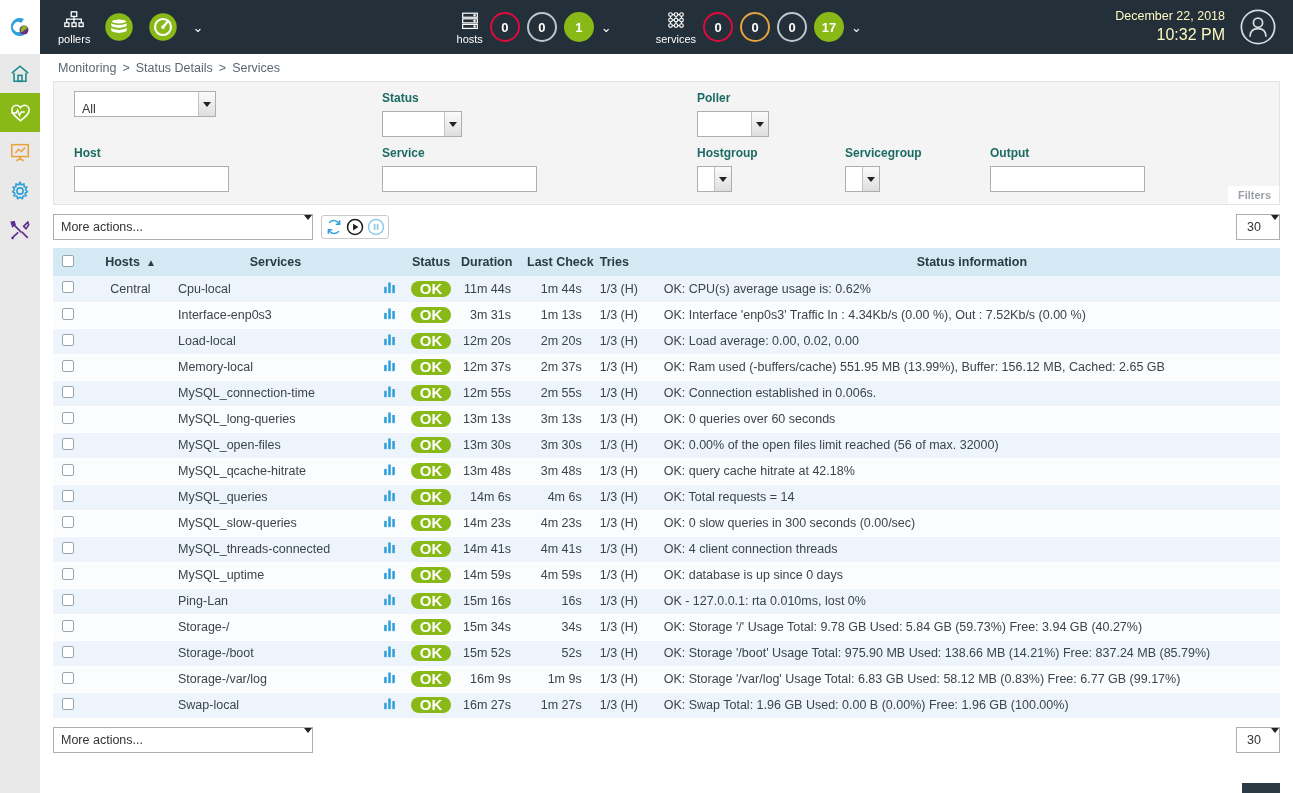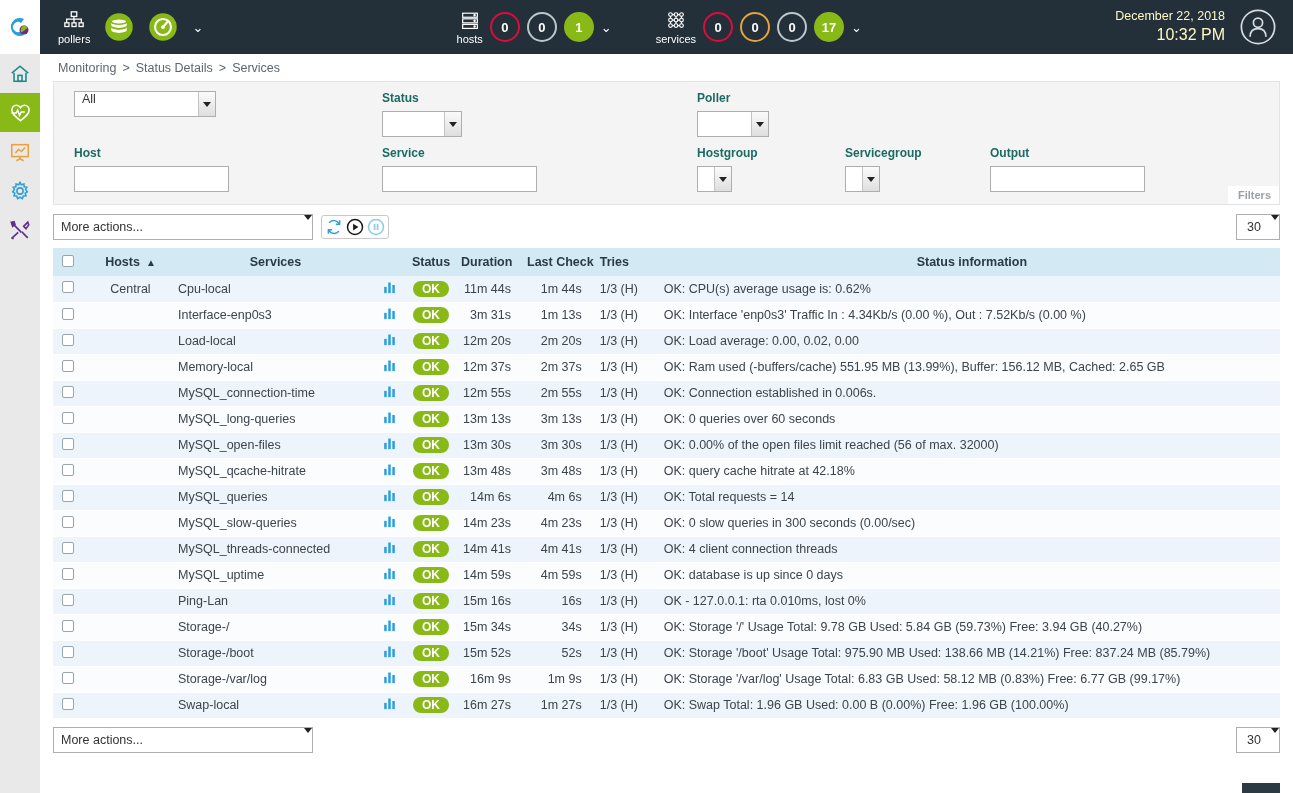--- a/index.html
+++ b/index.html
@@ -92,21 +92,21 @@
     font-size: 12px; font-weight: bold; color: #1c6b63;
     margin-bottom: 6px; display: block;
   }
   .fselect, .ftext {
     border: 1px solid #aeaeae;
     background: #ffffff;
     height: 26px;
     font-size: 12.5px;
     font-family: "Liberation Sans", sans-serif;
     color: #333;
-    display: flex; align-items: flex-start;
+    display: flex; align-items: flex-end;
     position: relative;
   }
   .fselect .val { padding-left: 7px; flex: 1; overflow: hidden; white-space: nowrap; }
   .fselect .arrowbox {
     width: 17px; height: 24px;
     background: linear-gradient(#fbfbfb, #dedede);
     border-left: 1px solid #c3c3c3;
     display: flex; align-items: center; justify-content: center;
     margin-right: 0;
   }
@@ -185,21 +185,21 @@
   th.col-info { text-align: center; }
 
   .chk {
     width: 12px; height: 12px;
     border: 1px solid #9aa4ad; background: #fff;
     display: inline-block; border-radius: 2px;
   }
   .badge-ok {
     display: inline-block;
     background: #88b917; color: #ffffff;
-    font-size: 12px; font-weight: bold;
+    font-size: 15px; font-weight: bold;
     border-radius: 9px;
     padding: 2px 9px;
     line-height: 12px;
   }
   .sort-caret { font-size: 10px; margin-left: 6px; display: inline-block; }
 
   #bottom-bar {
     margin: 8px 13px 0 13px;
     display: flex; align-items: center; justify-content: space-between;
   }

